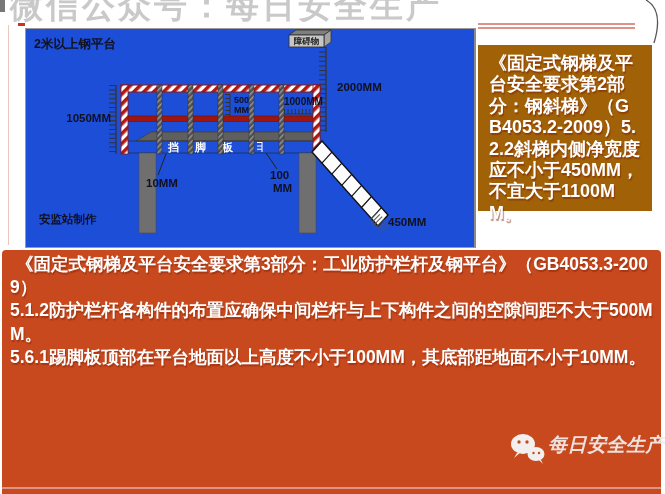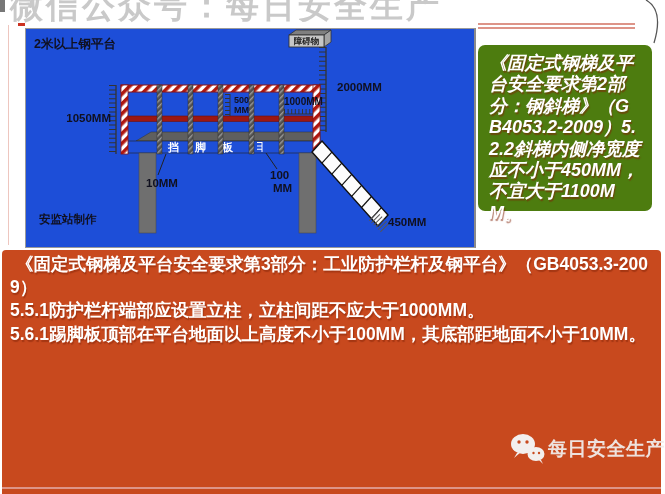--- a/index.html
+++ b/index.html
@@ -21,37 +21,36 @@
     background:#1d4ed8;border:1px solid #9a9a9a;border-right:2px solid #8a8a8a;
   }
   .diagram-box svg{display:block;}
   svg text{font-family:"Liberation Sans","DejaVu Sans",sans-serif;}
   .pink-line{position:absolute;left:478px;width:157px;height:2px;background:#dd9488;}
   .pink-line.l1{top:23px;}
   .pink-line.l2{top:27px;}
   .corner-curl{position:absolute;right:0;top:0;}
   .panel-right{
     position:absolute;left:478px;top:45px;width:174px;height:166px;
-    background:#4d7c0f;border-radius:7px;box-sizing:border-box;
+    background:#a16207;border-radius:0;box-sizing:border-box;
     padding:8px 11px;color:#ffffff;font-weight:bold;
     font-size:18px;line-height:21.4px;word-break:break-all;
     text-shadow:1px 1.5px 1px rgba(130,35,8,.55);
-    font-style:italic;
   }
   .panel-bottom{
     position:absolute;left:2px;top:250px;width:659px;height:300px;
     background:#c8491e;border-radius:4px;box-sizing:border-box;
     padding:3px 8px 0 8px;color:#ffffff;font-weight:bold;
     text-shadow:1px 1.5px 1px rgba(130,35,8,.5);
   }
   .bp{margin:0;font-size:17.5px;line-height:23.2px;word-break:break-all;}
   .bp-title{text-indent:6px;}
   .bottom-line{position:absolute;left:2px;top:487px;width:659px;height:2px;background:#dd9488;}
   .watermark-bottom{
-    position:absolute;left:510px;top:432px;display:flex;align-items:center;gap:2px;
+    position:absolute;left:510px;top:432px;display:flex;align-items:flex-start;gap:2px;font-style:italic;
   }
   .watermark-bottom .wm-label{
     font-size:19px;font-weight:bold;color:rgba(240,235,233,.95);
     white-space:nowrap;text-shadow:none;letter-spacing:.5px;
   }
 </style>
 </head>
 <body>
 
 <div class="watermark-top">微信公众号：每日安全生产</div>
@@ -171,21 +170,21 @@
 <svg class="corner-curl" width="26" height="44" viewBox="0 0 26 44">
   <path d="M7,0 Q25,10 15,43" stroke="#555" stroke-width="1.3" fill="none"></path>
 </svg>
 
 <div class="panel-right">
   <span>《固定式钢梯及平台安全要求第2部分：钢斜梯》（GB4053.2-2009）5.2.2斜梯内侧净宽度应不小于450MM，不宜大于1100MM。</span>
 </div>
 
 <div class="panel-bottom">
   <p class="bp bp-title">《固定式钢梯及平台安全要求第3部分：工业防护栏杆及钢平台》（GB4053.3-2009）</p>
-  <p class="bp">5.5.1防护栏杆端部应设置立柱，立柱间距不应大于1000MM。</p>
+  <p class="bp">5.1.2防护栏杆各构件的布置应确保中间栏杆与上下构件之间的空隙间距不大于500MM。</p>
   <p class="bp">5.6.1踢脚板顶部在平台地面以上高度不小于100MM，其底部距地面不小于10MM。</p>
 </div>
 
 <div class="bottom-line"></div>
 
 <div class="watermark-bottom">
   <svg width="36" height="34" viewBox="0 0 36 34">
     <ellipse cx="13" cy="12" rx="12" ry="10" fill="#f3efee"></ellipse>
     <circle cx="9" cy="10" r="1.7" fill="#c8491e"></circle>
     <circle cx="17" cy="10" r="1.7" fill="#c8491e"></circle>

